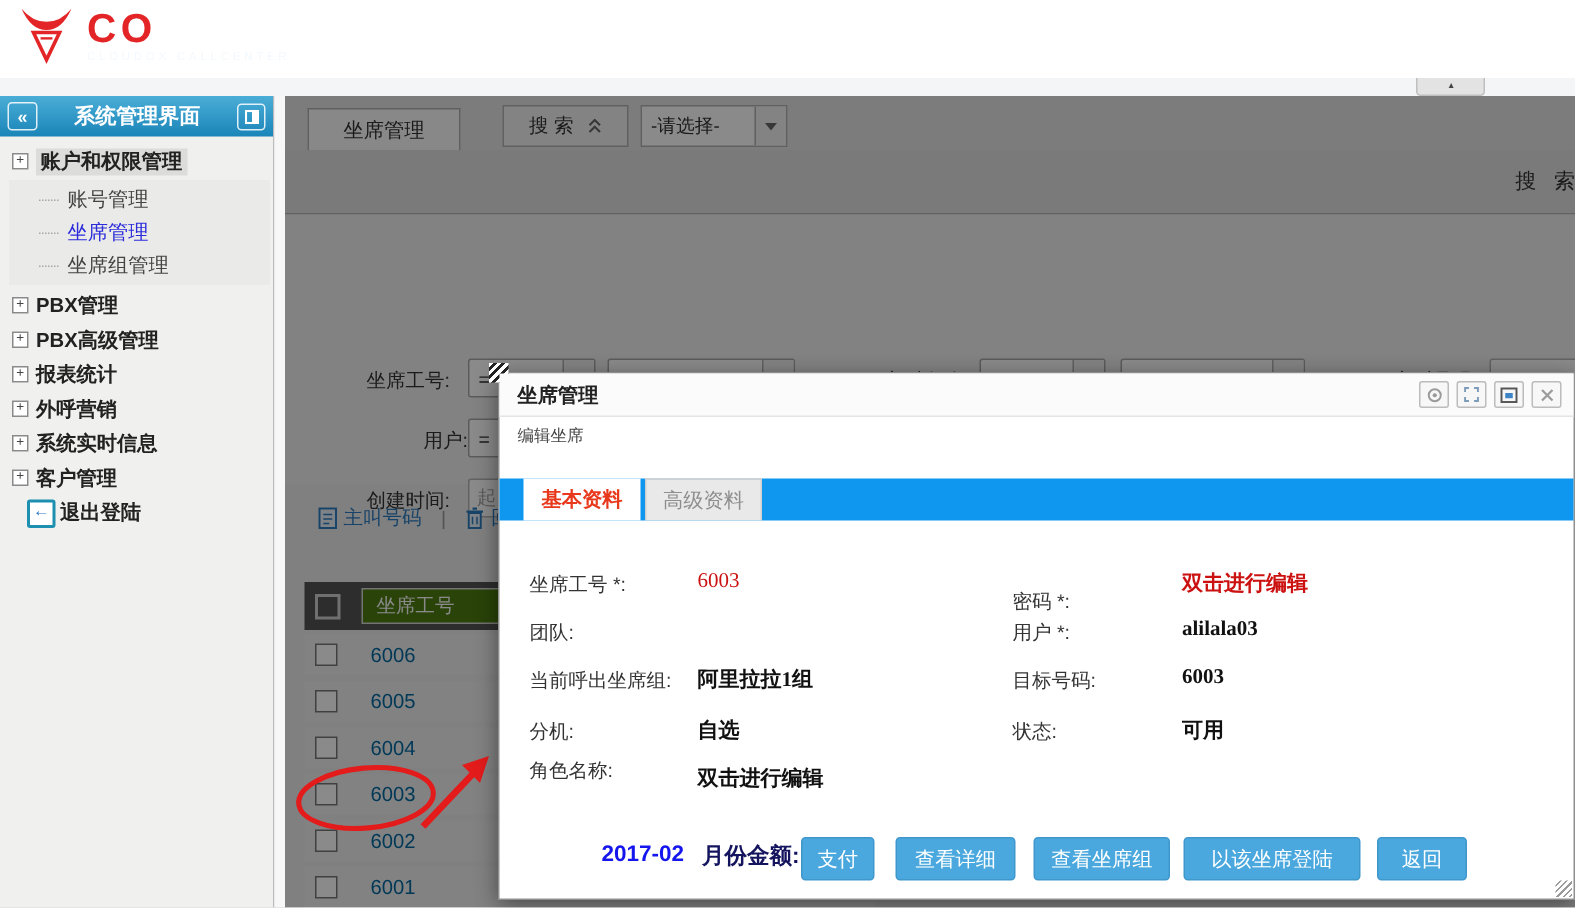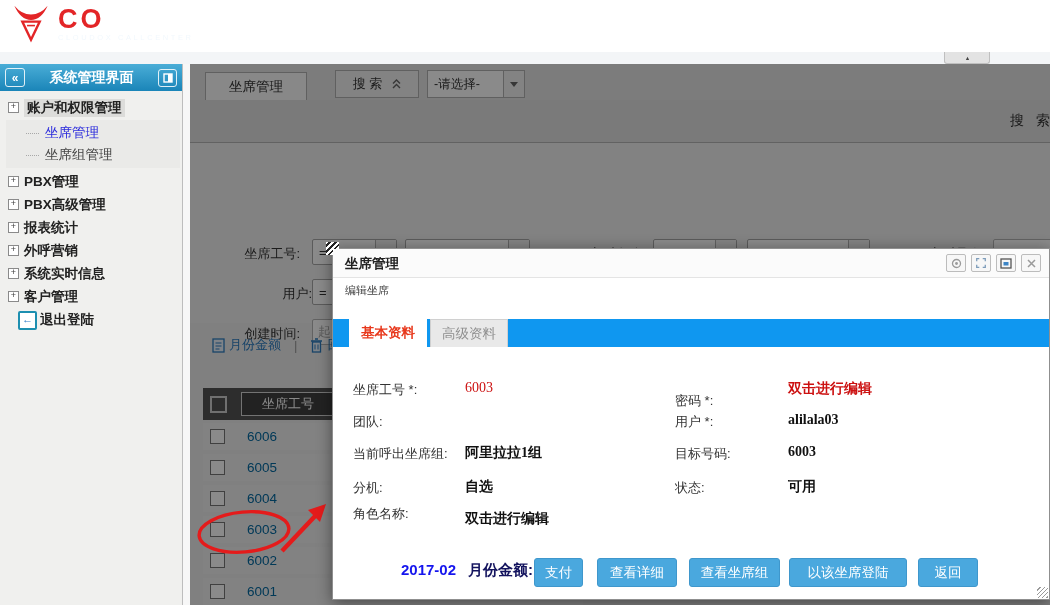--- a/index.html
+++ b/index.html
@@ -66,22 +66,22 @@
   .fsel .val{flex:1;padding-left:6px;color:#333;}
   .finput{position:absolute;height:24px;background:#fff;border:1px solid #b5b5b5;border-radius:2px;display:flex;align-items:center;padding-left:5px;}
   .ph{color:#aaa;}
   .toolbar{position:absolute;left:22px;top:272px;display:flex;align-items:center;gap:7px;color:#2d7dc1;font-size:13px;}
   .toolbar .sep{color:#999;margin:0 6px;}
   .tool-link{display:flex;align-items:center;gap:4px;cursor:pointer;color:#2d7dc1;}
   
   .tbl-hdr{position:absolute;left:13px;top:324px;width:380px;height:32px;background:#545454;display:flex;align-items:center;}
   .cb{width:13px;height:13px;border:1px solid #777;background:#fff;margin-left:7px;flex:none;cursor:pointer;}
   .cb.hdr{border:2px solid #cfcfcf;background:transparent;}
-  .col-box{margin-left:14px;width:86px;height:22px;background:#404040;border:1px solid #d5d5d5;display:flex;align-items:center;
-    padding-left:20px;color:#fdfdfd;font-size:13px;}
+  .col-box{margin-left:14px;width:86px;height:22px;background:#4d7c0f;border:1px solid #d5d5d5;display:flex;align-items:center;
+    padding-left:9px;color:#fdfdfd;font-size:13px;}
   .trow{position:absolute;left:13px;width:380px;height:27px;background:#f1f1f1;display:flex;align-items:center;}
   .trow .num{margin-left:22px;font-size:13.5px;color:#0369a1;}
 
   
   .dim{position:absolute;left:190px;top:64px;right:0;bottom:0;background:rgba(0,0,0,0.46);z-index:40;}
 
   
   .anno{position:absolute;left:190px;top:64px;width:860px;height:541px;z-index:45;pointer-events:none;}
 
   
@@ -148,20 +148,23 @@
           <rect x="5" y="1" width="4" height="8" fill="#fff"></rect>
         </svg>
       </div>
     </div>
     <div class="tree">
       <div class="tnode">
         <span class="expander">+</span>
         <span class="group-label">账户和权限管理</span>
       </div>
       <div class="children">
+        <div class="tchild">
+          <span>账号管理</span>
+        </div>
         <div class="tchild sel">
           <span>坐席管理</span>
         </div>
         <div class="tchild">
           <span>坐席组管理</span>
         </div>
       </div>
       <div class="tnode">
         <span class="expander">+</span>
         <span>PBX管理</span>
@@ -288,21 +291,21 @@
     </div>
 
     <div class="toolbar">
       <span class="tool-link">
         <svg width="13" height="15" viewBox="0 0 13 15">
           <rect x="1" y="1" width="11" height="13" fill="#eaf3fb" stroke="#2d7dc1" stroke-width="1.3"></rect>
           <line x1="3.5" y1="5" x2="9.5" y2="5" stroke="#2d7dc1"></line>
           <line x1="3.5" y1="8" x2="9.5" y2="8" stroke="#2d7dc1"></line>
           <line x1="3.5" y1="11" x2="7.5" y2="11" stroke="#2d7dc1"></line>
         </svg>
-        <span>月份金额</span>
+        <span>主叫号码</span>
       </span>
       <span class="sep">|</span>
       <span class="tool-link">
         <svg width="13" height="15" viewBox="0 0 13 15">
           <rect x="2.5" y="4" width="8" height="10" fill="#eaf3fb" stroke="#2d7dc1" stroke-width="1.3"></rect>
           <line x1="1" y1="3" x2="12" y2="3" stroke="#2d7dc1" stroke-width="1.5"></line>
           <line x1="5" y1="1" x2="8" y2="1" stroke="#2d7dc1" stroke-width="1.5"></line>
           <line x1="5" y1="6.5" x2="5" y2="11.5" stroke="#2d7dc1"></line>
           <line x1="8" y1="6.5" x2="8" y2="11.5" stroke="#2d7dc1"></line>
         </svg>

